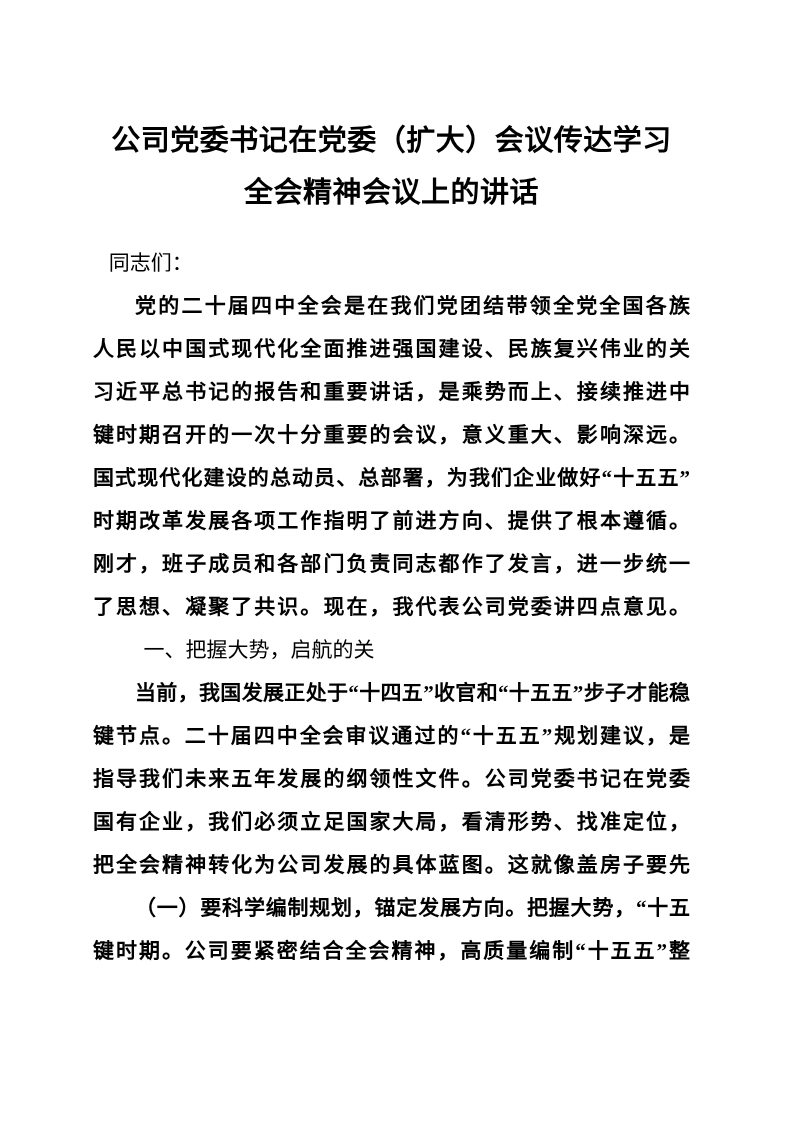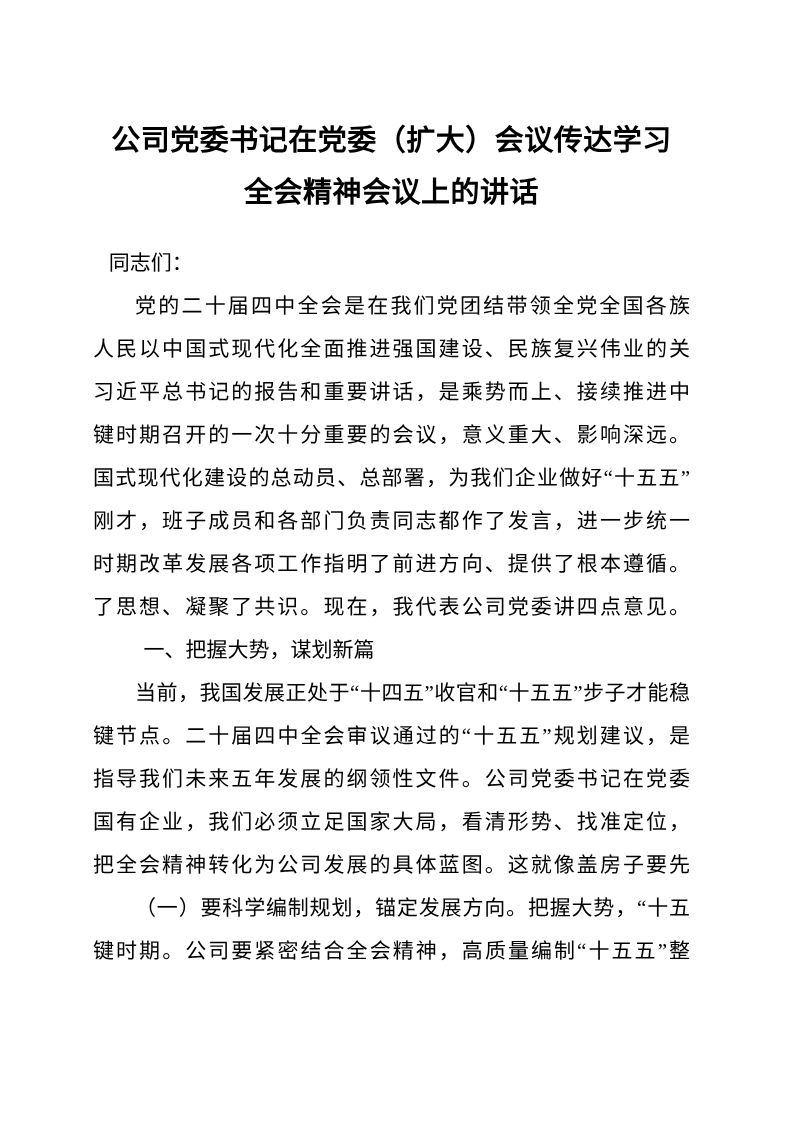--- a/index.html
+++ b/index.html
@@ -34,20 +34,21 @@
   .doc-body {
     margin-top: 24px;
     font-size: 21px;
     line-height: 43px;
   }
   .ln {
     white-space: normal;
     text-align: justify;
     text-align-last: justify;
     text-justify: inter-character;
+    font-weight: bold;
   }
   .ln-left {
     text-align: center;
     text-align-last: left;
   }
   .ind-p { text-indent: 2em; }     
   .ind-s { text-indent: 0.75em; }  
   .ind-h { text-indent: 2.4em; }   
 </style>
 </head>
@@ -60,24 +61,24 @@
     <span class="title-line">全会精神会议上的讲话</span>
   </h1>
 
   <div class="doc-body">
     <div class="ln-left ind-s">同志们：</div>
     <div class="ln ind-p">党的二十届四中全会是在我们党团结带领全党全国各族</div>
     <div class="ln">人民以中国式现代化全面推进强国建设、民族复兴伟业的关</div>
     <div class="ln">习近平总书记的报告和重要讲话，是乘势而上、接续推进中</div>
     <div class="ln">键时期召开的一次十分重要的会议，意义重大、影响深远。</div>
     <div class="ln">国式现代化建设的总动员、总部署，为我们企业做好“十五五”</div>
+    <div class="ln">时期改革发展各项工作指明了前进方向、提供了根本遵循。</div>
     <div class="ln">刚才，班子成员和各部门负责同志都作了发言，进一步统一</div>
-    <div class="ln">时期改革发展各项工作指明了前进方向、提供了根本遵循。</div>
     <div class="ln">了思想、凝聚了共识。现在，我代表公司党委讲四点意见。</div>
-    <div class="ln-left ind-h">一、把握大势，谋划新篇</div>
+    <div class="ln-left ind-h">一、把握大势，启航的关</div>
     <div class="ln ind-p">当前，我国发展正处于“十四五”收官和“十五五”步子才能稳</div>
     <div class="ln">键节点。二十届四中全会审议通过的“十五五”规划建议，是</div>
     <div class="ln">指导我们未来五年发展的纲领性文件。公司党委书记在党委</div>
     <div class="ln">国有企业，我们必须立足国家大局，看清形势、找准定位，</div>
     <div class="ln">把全会精神转化为公司发展的具体蓝图。这就像盖房子要先</div>
     <div class="ln ind-p">（一）要科学编制规划，锚定发展方向。把握大势，“十五</div>
     <div class="ln">键时期。公司要紧密结合全会精神，高质量编制“十五五”整</div>
   </div>
 
 </div>

